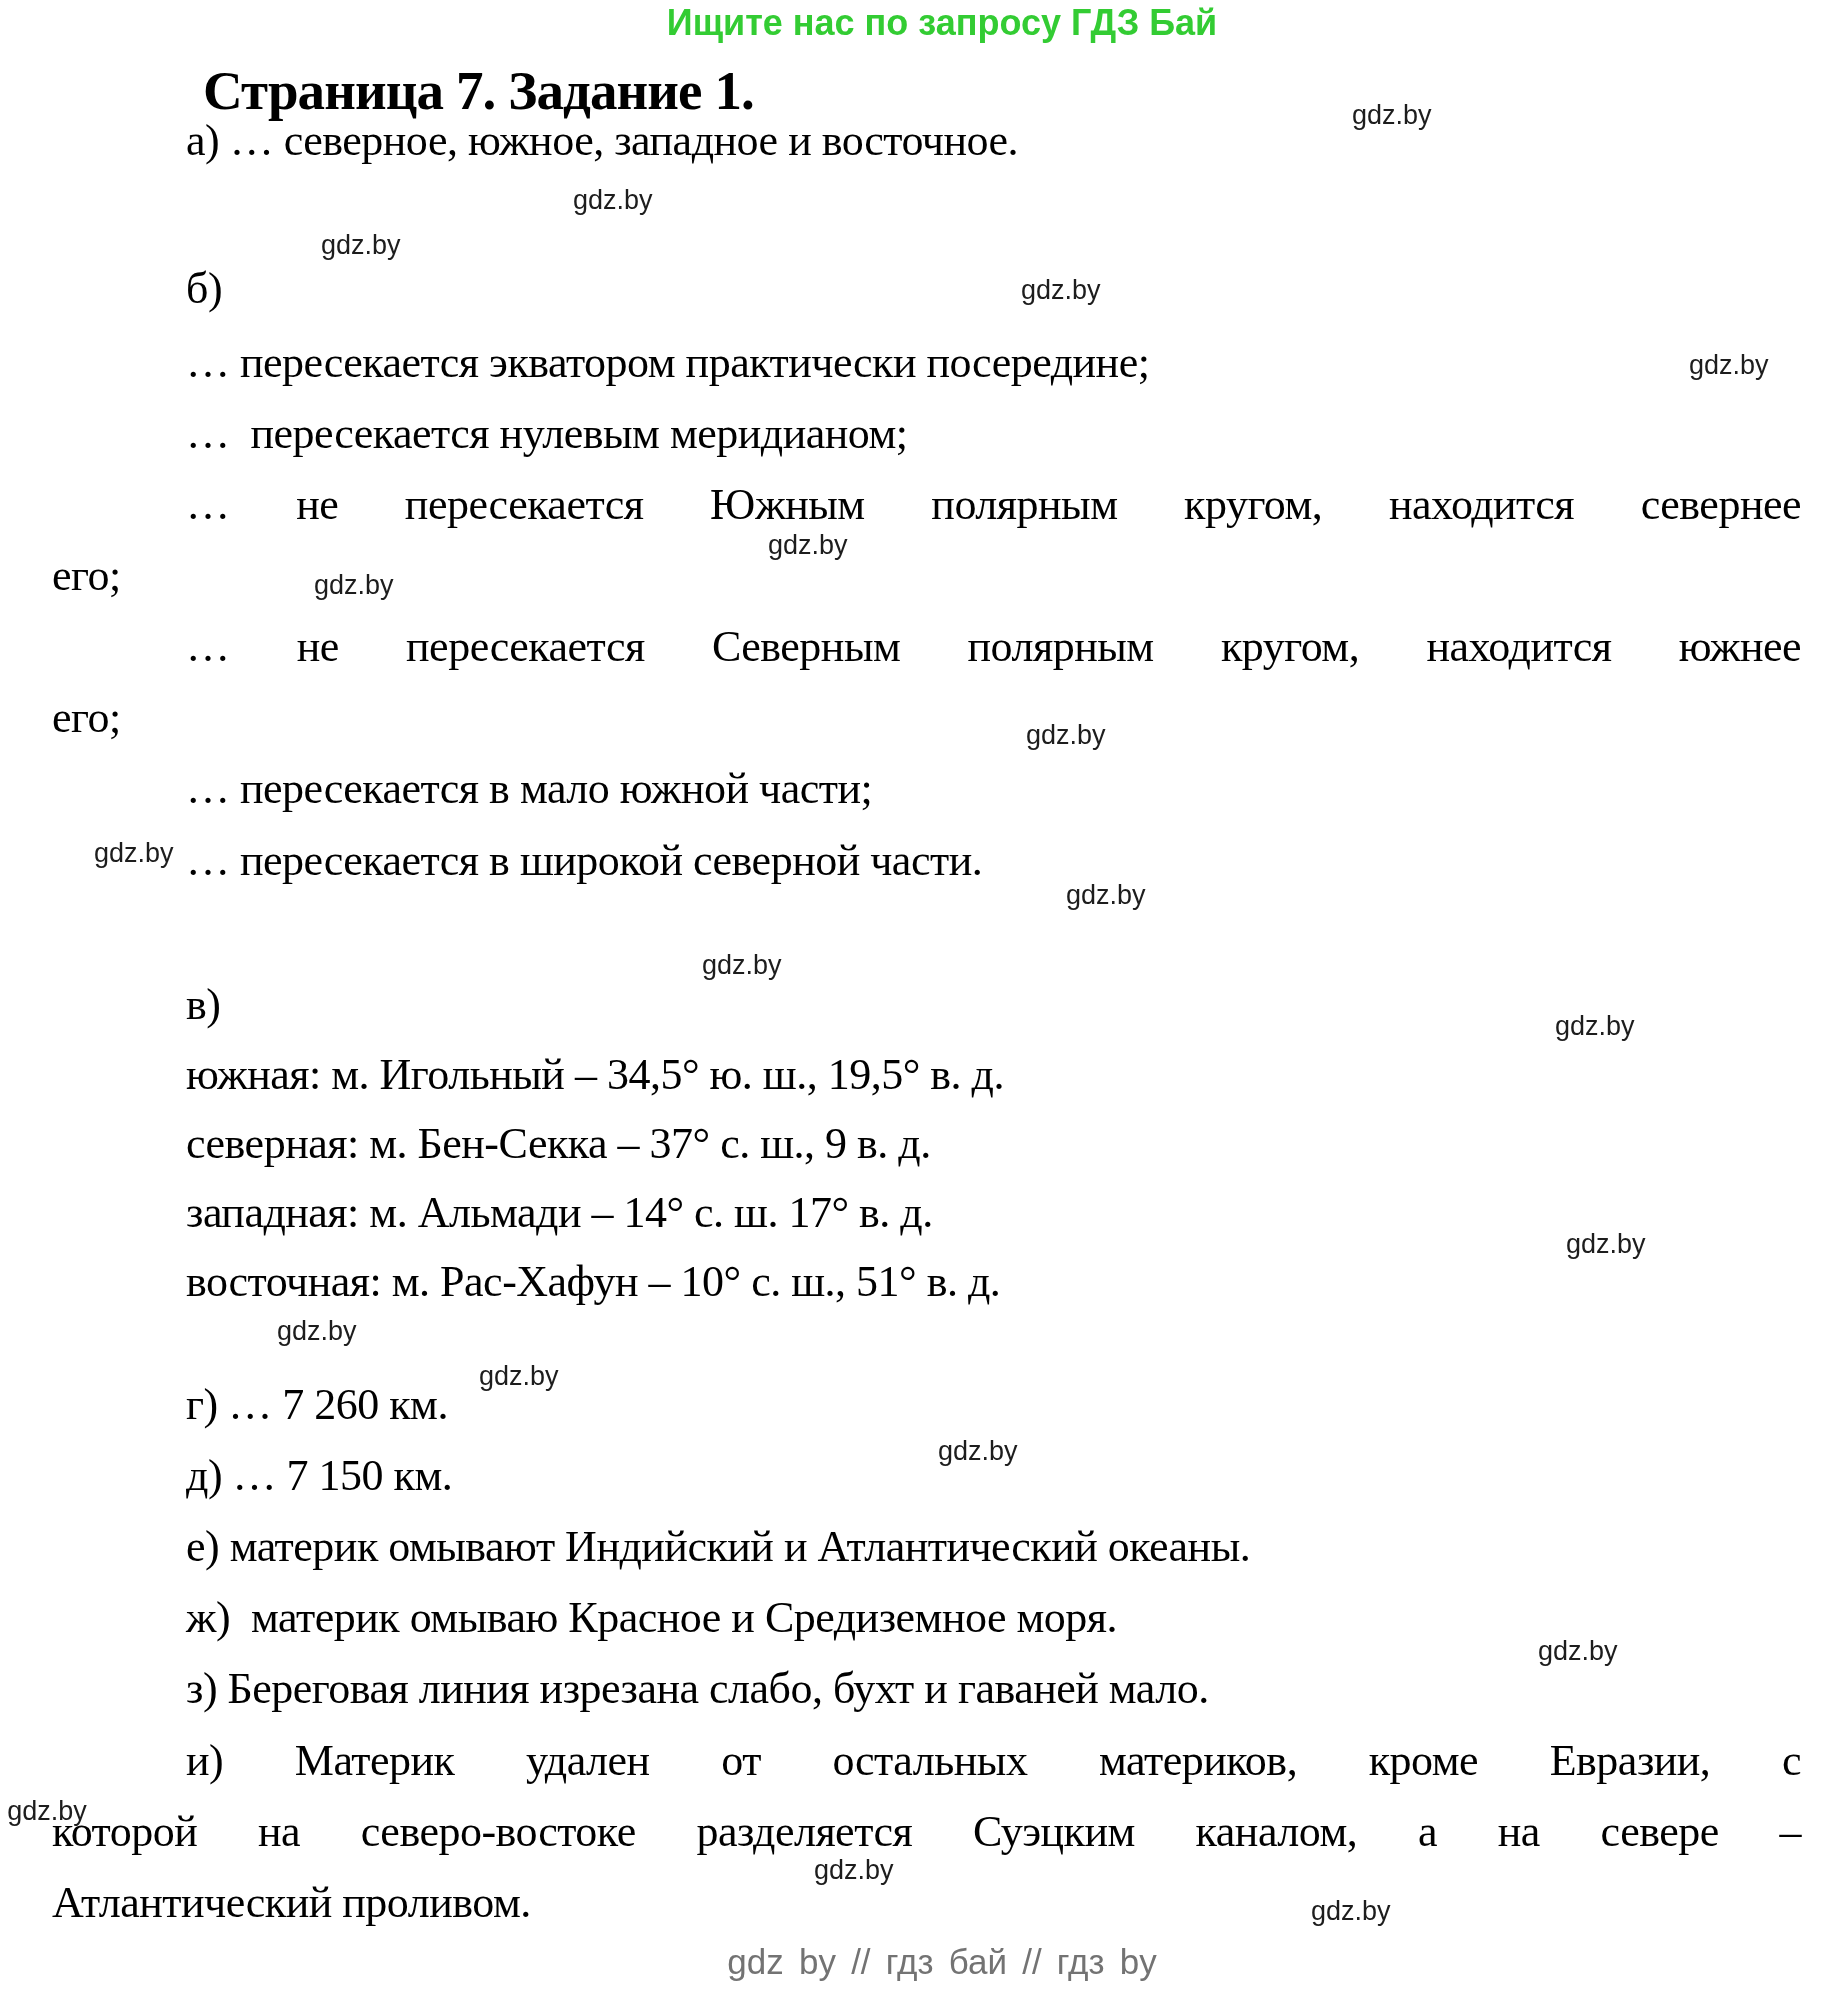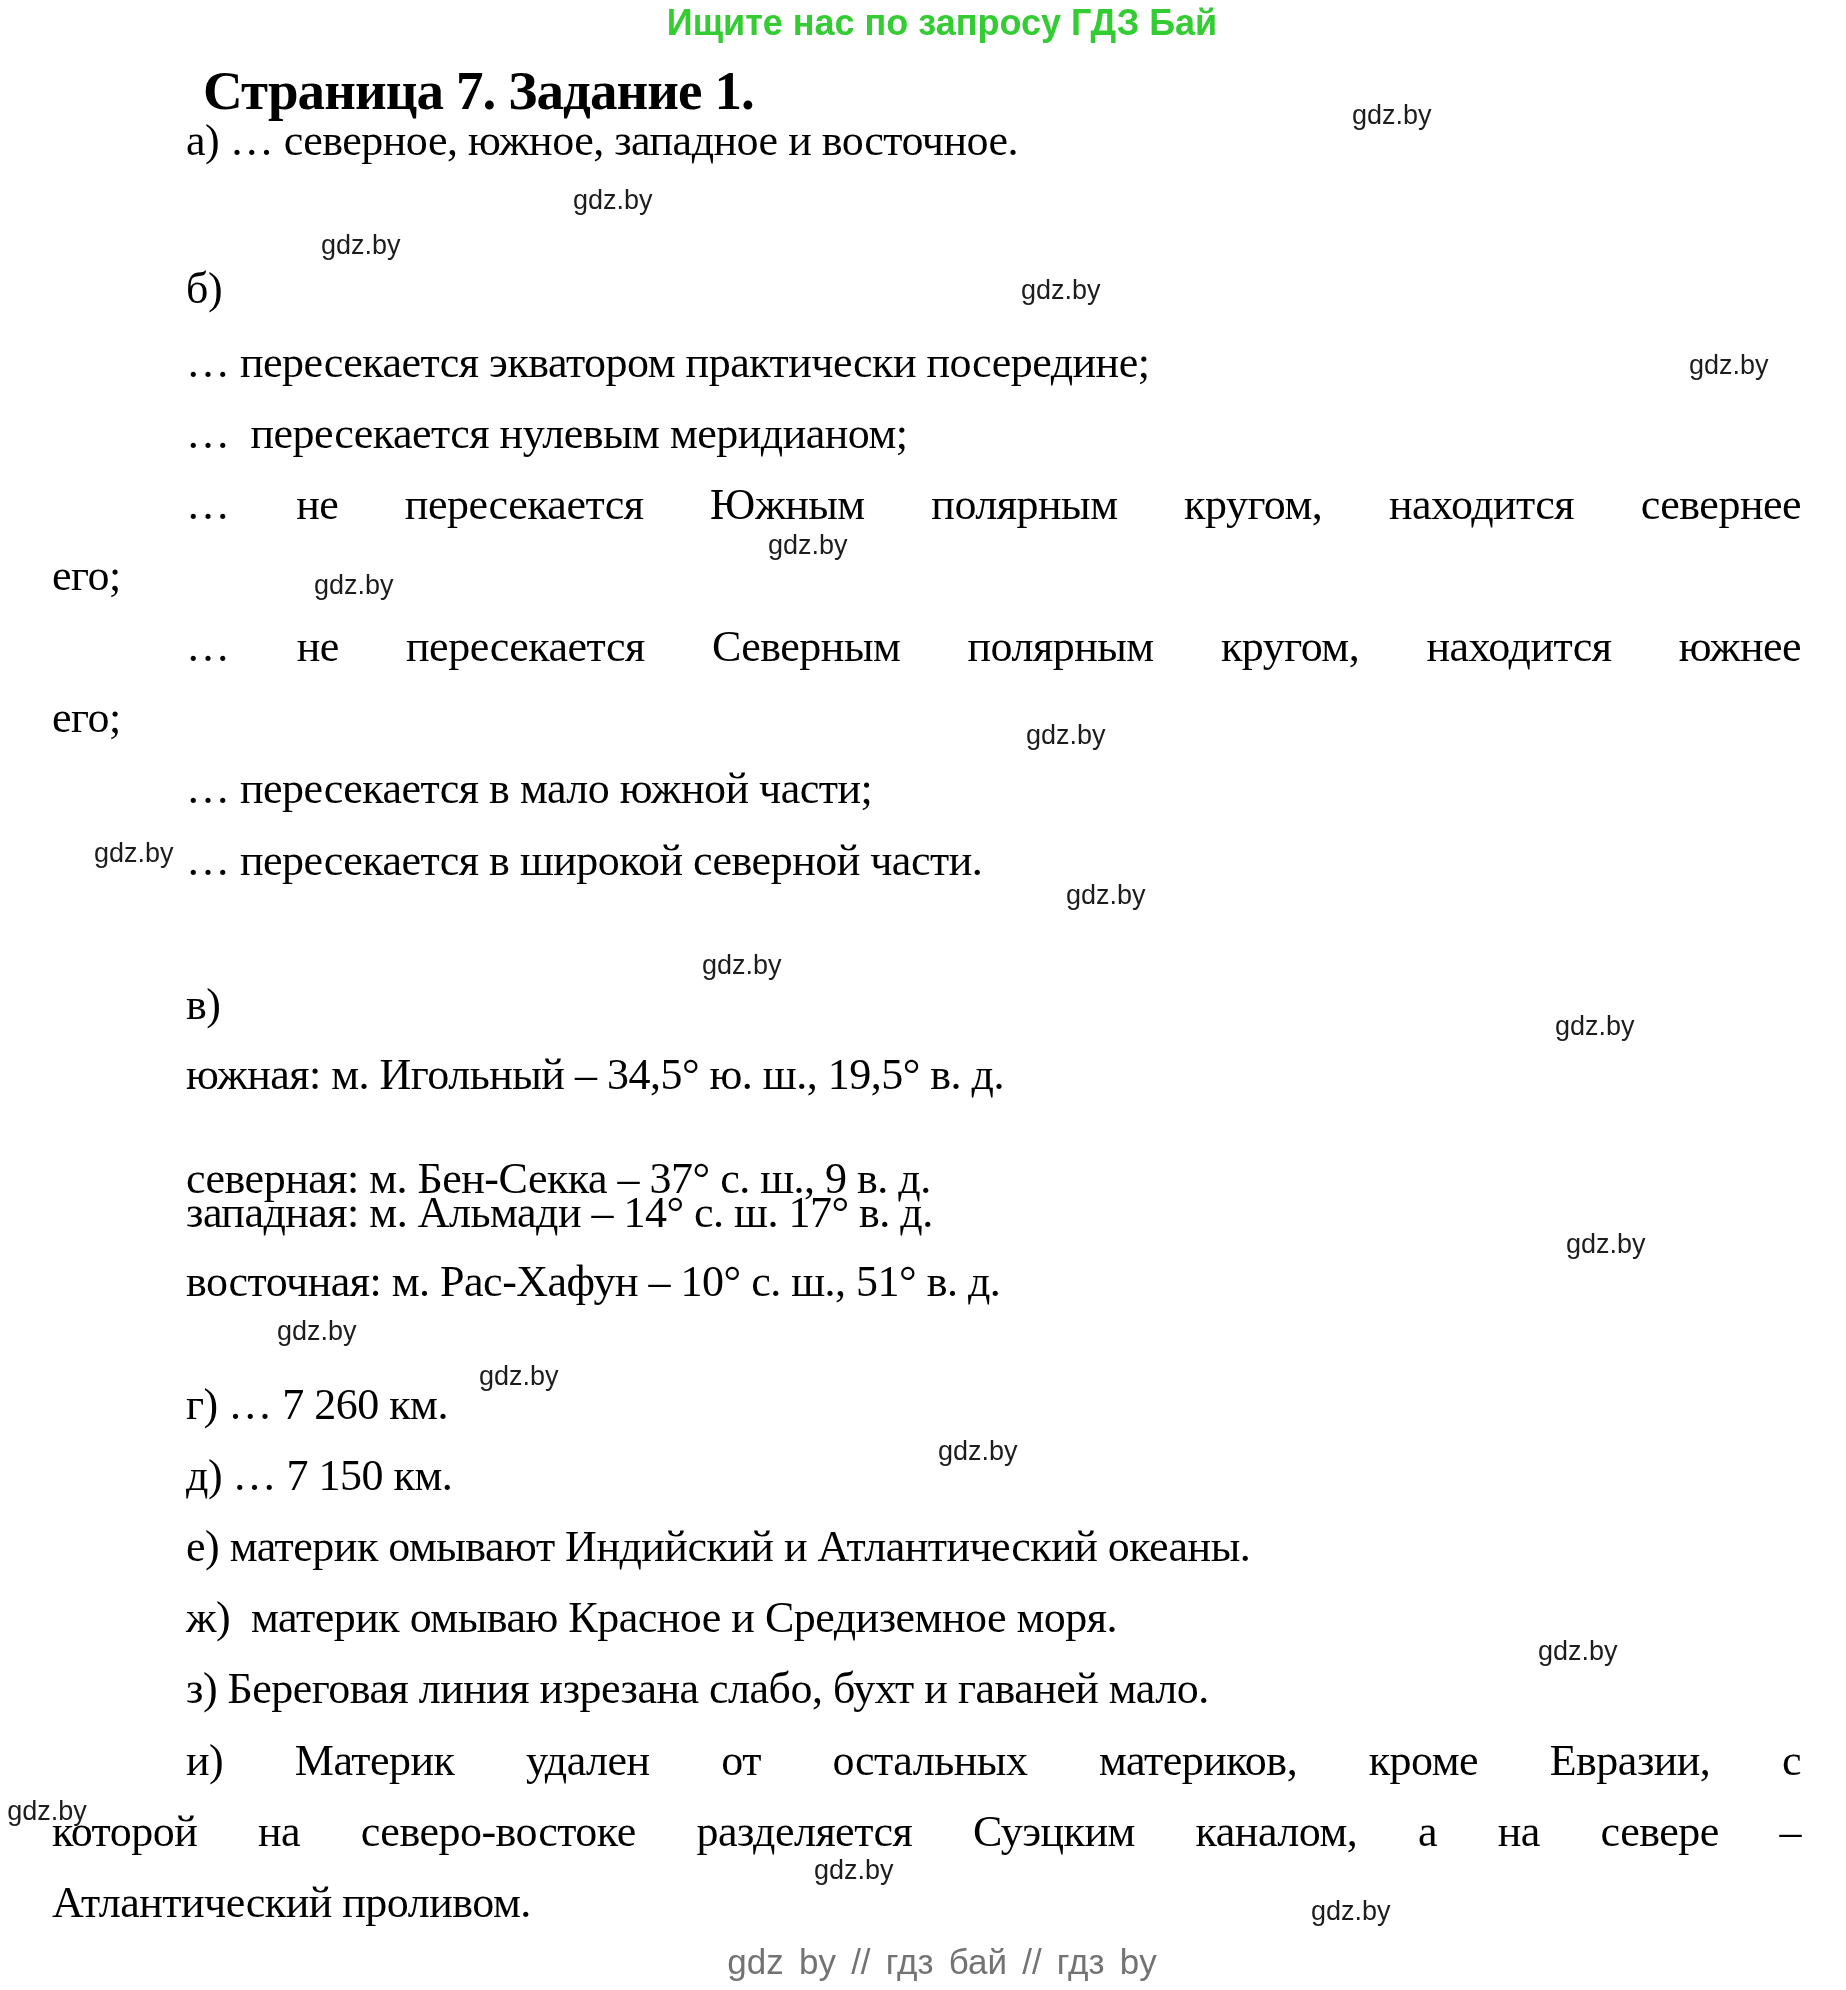--- a/index.html
+++ b/index.html
@@ -75,21 +75,21 @@
   <div class="line cont" style="top:693px">его;</div>
 
   <div class="line" style="top:764px">… пересекается в мало южной части;</div>
 
   <div class="line" style="top:836px">… пересекается в широкой северной части.</div>
 
   <div class="line" style="top:980px">в)</div>
 
   <div class="line" style="top:1050px">южная: м. Игольный – 34,5° ю. ш., 19,5° в. д.</div>
 
-  <div class="line" style="top:1154px">северная: м. Бен-Секка – 37° с. ш., 9 в. д.</div>
+  <div class="line" style="top:1119px">северная: м. Бен-Секка – 37° с. ш., 9 в. д.</div>
 
   <div class="line" style="top:1188px">западная: м. Альмади – 14° с. ш. 17° в. д.</div>
 
   <div class="line" style="top:1257px">восточная: м. Рас-Хафун – 10° с. ш., 51° в. д.</div>
 
   <div class="line" style="top:1380px">г) … 7 260 км.</div>
 
   <div class="line" style="top:1451px">д) … 7 150 км.</div>
 
   <div class="line" style="top:1522px">е) материк омывают Индийский и Атлантический океаны.</div>

